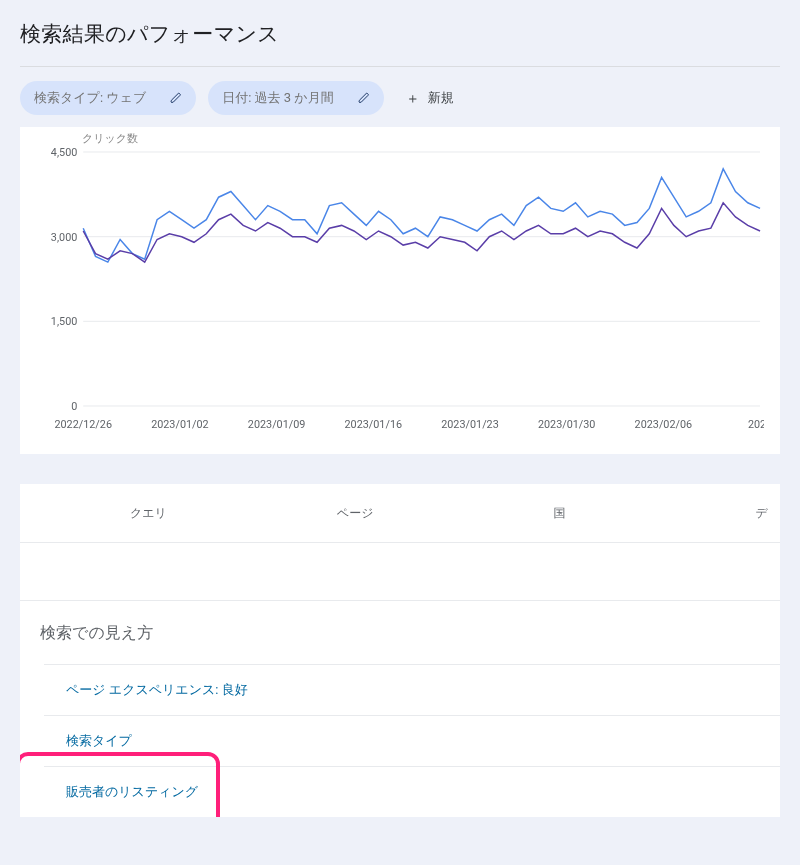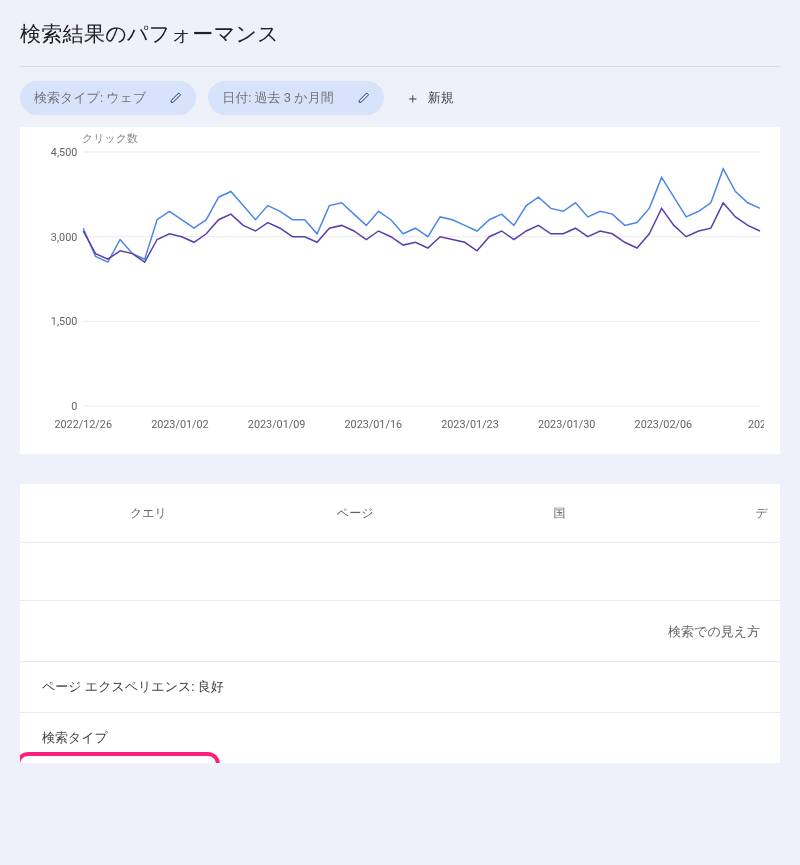--- a/index.html
+++ b/index.html
@@ -98,32 +98,32 @@
     padding: 0 30px;
     cursor: pointer;
     text-align: center;
   }
   .tab:first-child { padding-left: 110px; }
   .tab:nth-child(2) { padding-left: 140px; }
   .tab:nth-child(3) { padding-left: 150px; }
   .tab:nth-child(4) { padding-left: 160px; }
   .blank-row { height: 58px; border-top: 1px solid #e8eaed; }
   .section-label {
-    font-size: 13px;
+    font-size: 16px;
     color: #5f6368;
     padding: 22px 20px 20px 20px;
     border-top: 1px solid #e8eaed;
-    text-align: right;
   }
   .appearance-row {
     font-size: 13px;
-    color: #404040;
+    color: #0369a1;
     padding: 16px 22px;
     border-top: 1px solid #e8eaed;
     cursor: pointer;
+    margin-left: 24px;
   }
   .highlight-box {
     position: absolute;
     border: 4px solid #ff1f7a;
     border-radius: 12px;
     pointer-events: none;
   }
   .hl-wrap { position: relative; }
 </style>
 </head>
@@ -185,15 +185,16 @@
   <div class="tabs">
     <div class="tab">クエリ</div>
     <div class="tab">ページ</div>
     <div class="tab">国</div>
     <div class="tab">デ</div>
   </div>
   <div class="blank-row"></div>
   <div class="section-label">検索での見え方</div>
   <div class="appearance-row">ページ エクスペリエンス: 良好</div>
   <div class="appearance-row">検索タイプ</div>
+  <div class="appearance-row">販売者のリスティング</div>
 
   <div class="highlight-box" style="left:-4px; top:268px; width:204px; height:100px;"></div>
 </div>
 
 </body></html>

